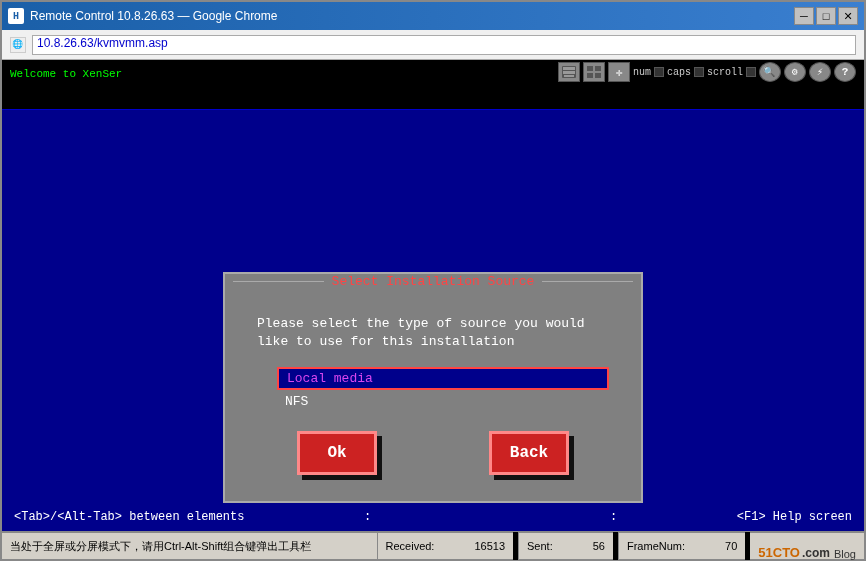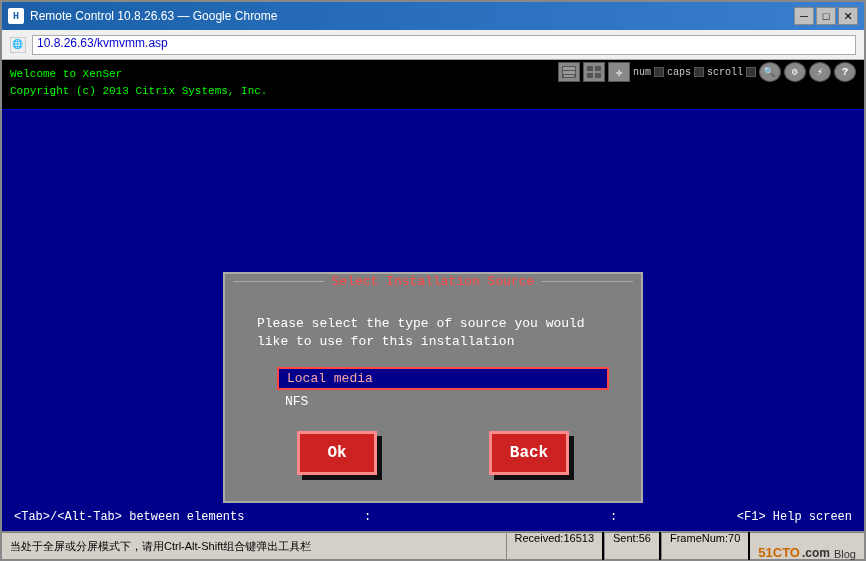--- a/index.html
+++ b/index.html
@@ -150,21 +150,21 @@
 
     .option-item {
       color: white;
       font-size: 13px;
       font-family: 'Courier New', monospace;
       cursor: pointer;
     }
 
     .option-item.selected {
       background: #00008b;
-      color: #fca5a5;
+      color: #d946ef;
       border: 2px solid #ff4444;
       padding: 2px 8px;
       display: inline-block;
     }
 
     .option-item.normal {
       padding: 2px 8px;
       display: inline-block;
     }
 
@@ -206,27 +206,28 @@
       font-size: 11px;
       white-space: nowrap;
     }
 
     .footer-stats {
       display: flex;
     }
 
     .footer-cell {
       border-left: 1px solid #888;
-      border-right: 2px solid #000000;
+      border-right: 5px solid #000000;
       padding: 0 8px;
       font-size: 11px;
       color: #000;
       display: flex;
-      align-items: flex-start;
+      align-items: center;
       height: 28px;
+      gap: 40px;
     }
 
     .footer-logo {
       padding: 0 8px;
       display: flex;
       align-items: flex-end;
       gap: 2px;
     }
 
     .logo-text {
@@ -349,21 +350,20 @@
   <div class="address-bar">
     <div class="page-icon">🌐</div>
     <div class="address-input">10.8.26.63/kvmvmm.asp</div>
   </div>
 
   <div class="kvm-inner">
 
     <div class="top-section">
       <div class="welcome-text">
         <div>Welcome to XenSer</div>
-        <div>Copyright (c) 2013 Citrix Systems, Inc.</div>
       </div>
       <div class="toolbar-row">
 
         <div style="width:22px;height:20px;background:#888;border:1px solid #555;display:flex;align-items:center;justify-content:center;">
           <svg width="14" height="12" viewBox="0 0 14 12">
               <rect x="0" y="0" width="14" height="12" rx="1" fill="#555"></rect>
               <rect x="1" y="1" width="12" height="3" fill="#999"></rect>
               <rect x="1" y="5" width="12" height="3" fill="#999"></rect>
               <rect x="2" y="9" width="10" height="2" fill="#999"></rect>
             </svg>

